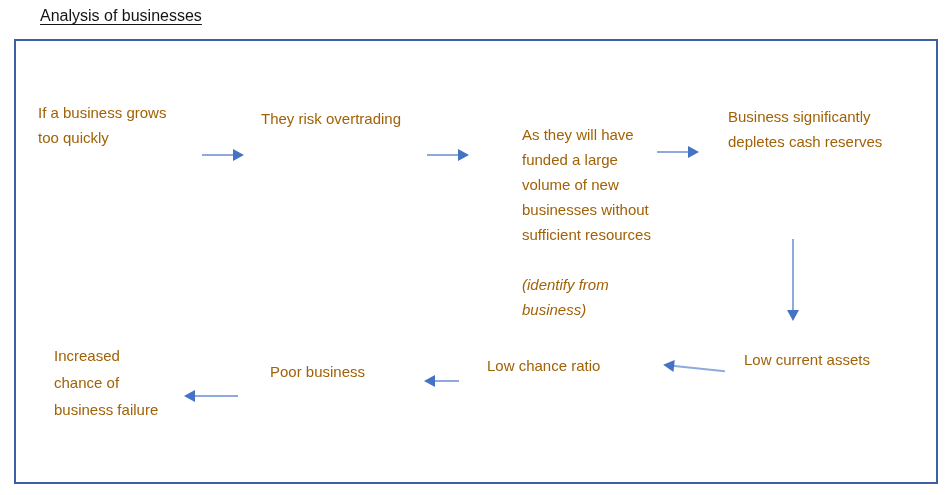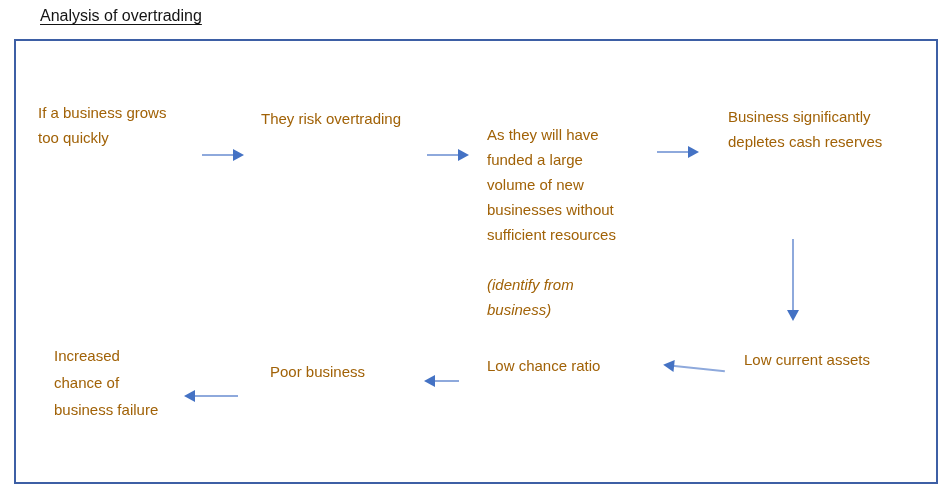--- a/index.html
+++ b/index.html
@@ -30,21 +30,21 @@
     border: 2px solid #3d5fa5;
     background: transparent;
   }
   .step {
     position: absolute;
     font-size: 15px;
     line-height: 25px;
     white-space: pre-line;
     color: #a16207;
   }
-  .step .block { display: block; white-space: pre-line; }
+  .step .block { display: block; white-space: pre-line; margin-left: 35px; }
   .italic { font-style: italic; }
   .lh27 { line-height: 27px; margin-left: 16px; }
 
   .arrow { position: absolute; }
   .arrow .shaft { position: absolute; background: #8ea9dc; }
   .arrow .head { position: absolute; width: 0; height: 0; }
 
   .arrow-right .shaft { left: 0; right: 9px; top: 50%; height: 2px; margin-top: -1px; }
   .arrow-right .head {
     right: 0; top: 50%; transform: translateY(-50%);
@@ -66,21 +66,21 @@
     border-left: 6px solid transparent;
     border-right: 6px solid transparent;
   }
   .tilt6 { transform: rotate(6deg); transform-origin: 50% 50%; }
 </style>
 </head>
 <body>
 
 <div class="canvas">
 
-  <div class="title">Analysis of overtrading</div>
+  <div class="title">Analysis of businesses</div>
 
   <div class="frame"></div>
 
   <div class="step" style="left:38px; top:100px; width:190px;">If a business grows
 too quickly</div>
 
   <div class="step" style="left:261px; top:106px; width:200px;">They risk overtrading</div>
 
   <div class="step" style="left:487px; top:97px; width:185px;">
     <span class="block">As they will have

